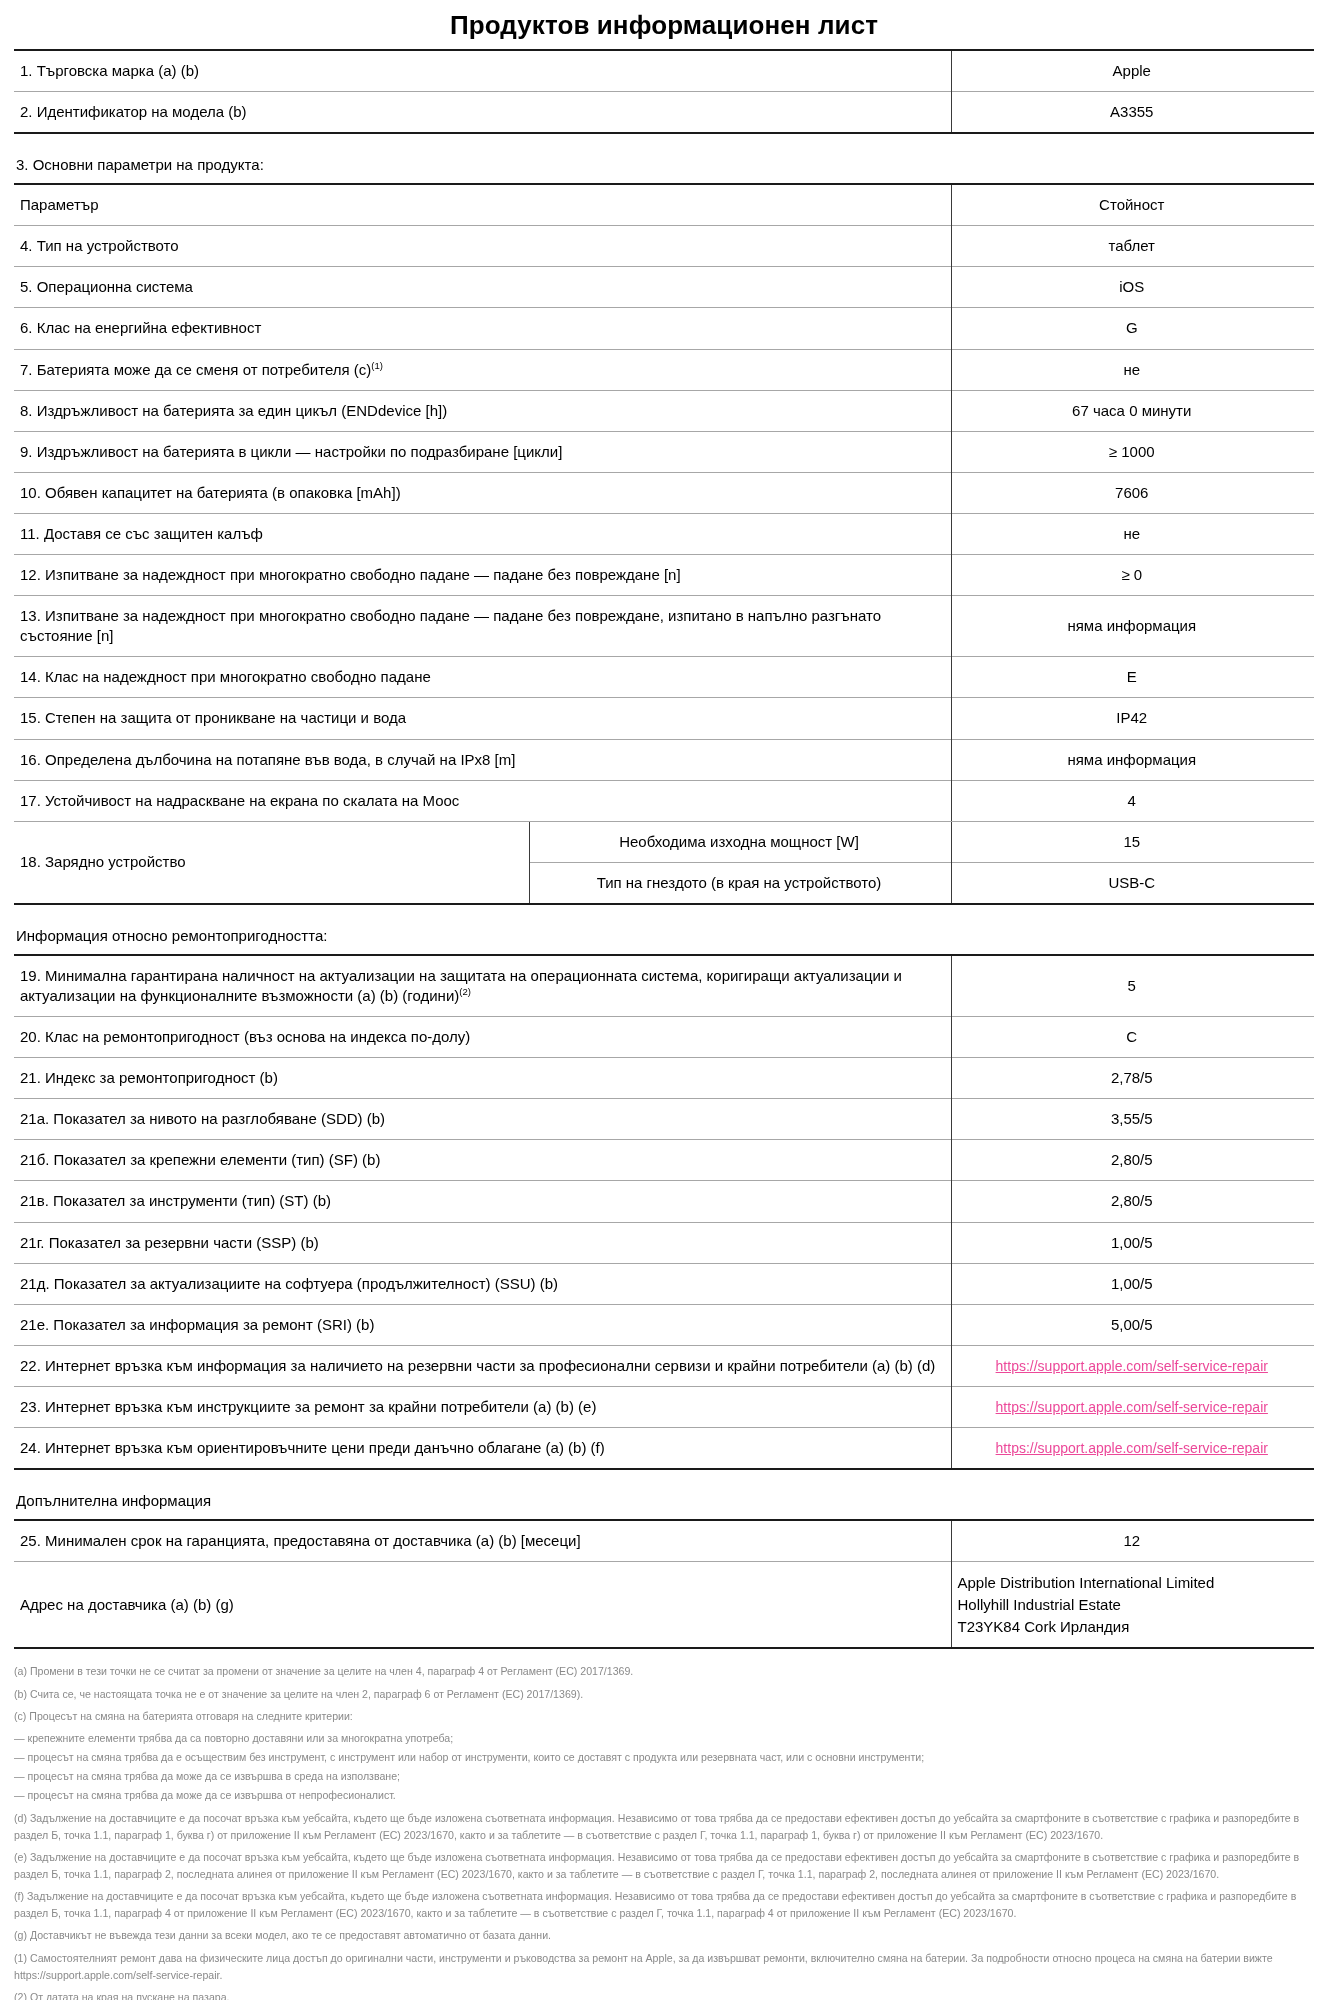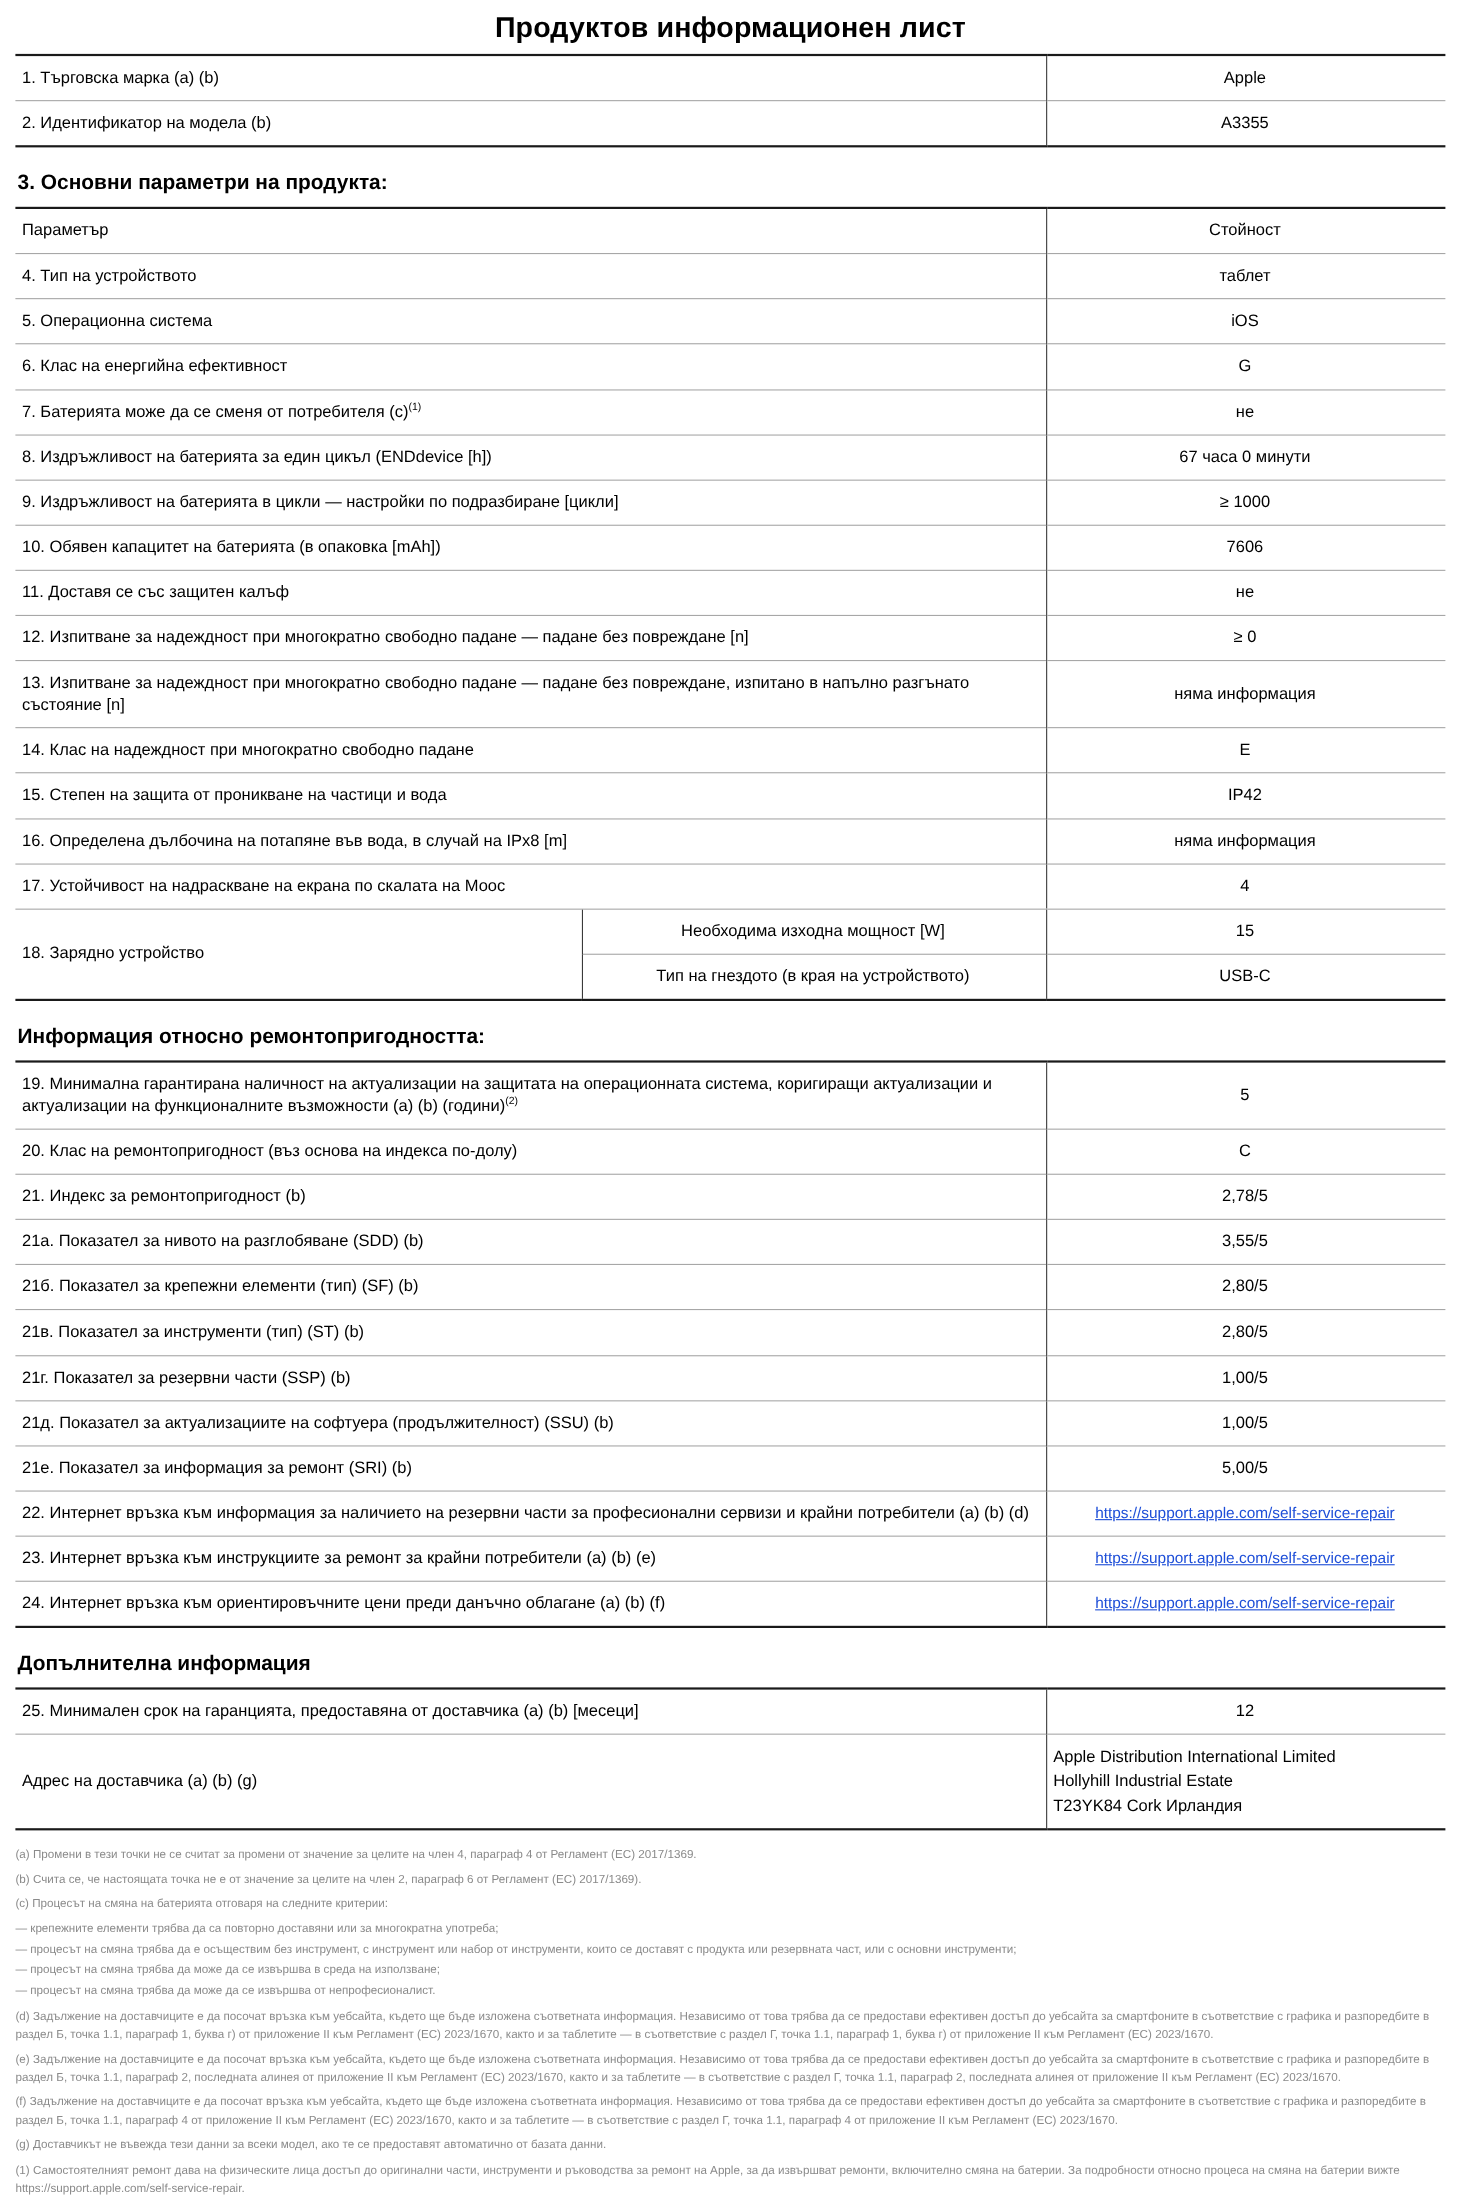--- a/index.html
+++ b/index.html
@@ -51,33 +51,33 @@
   .rule-thin td     { border-top: 1.6px solid #a7a7a7; }
   .vsplit           { border-left: 1.3px solid #3a3a3a; }
   .vsplit-sub       { border-left: 1.3px solid #3a3a3a; }
 
   td.label { text-align: left; }
   td.value { text-align: center; }
   td.sub   { text-align: center; padding-left: 14px; }
 
   
   .section-caption {
-    font-size: 19px;
-    font-weight: bold;
+    font-size: 15px;
+    font-weight: normal;
     margin: 22px 0 10px 2px;
   }
 
   .sup {
     font-size: 9.5px;
     vertical-align: super;
     line-height: 0;
   }
 
   a.extlink, .extlink {
-    color: #1d4ed8;
+    color: #ec4899;
     text-decoration: underline;
     font-size: 14px;
     word-break: break-all;
   }
 
   .addr-line { display: block; text-align: left; line-height: 1.45; }
   td.addr-cell { text-align: left; padding-left: 12px; padding-top: 9px; padding-bottom: 9px;}
 
   
   .notes {

